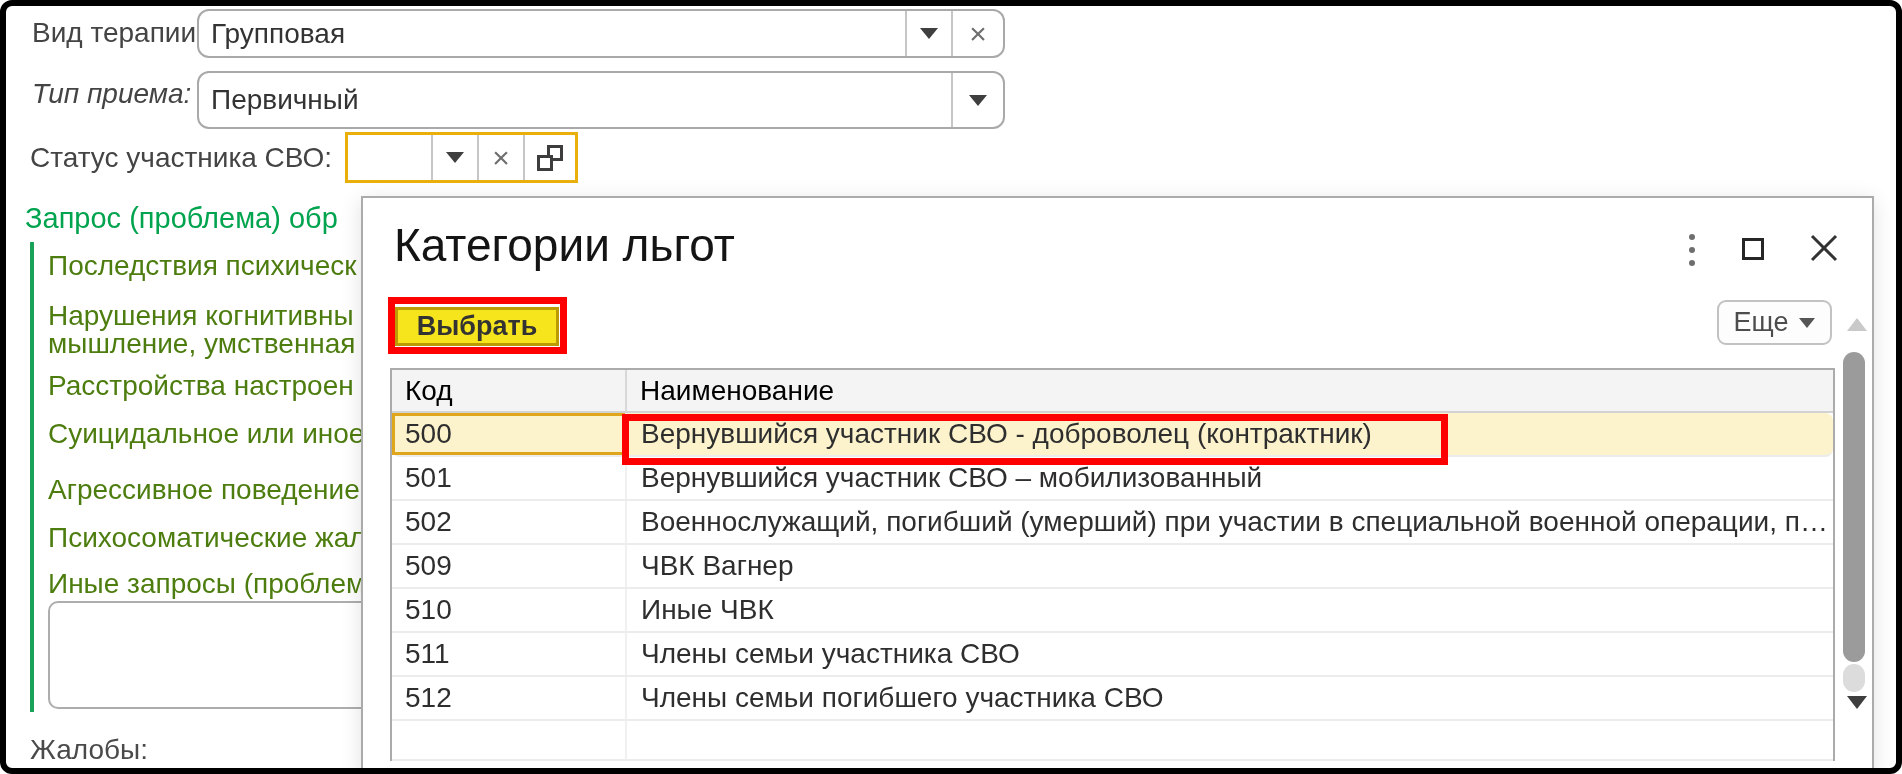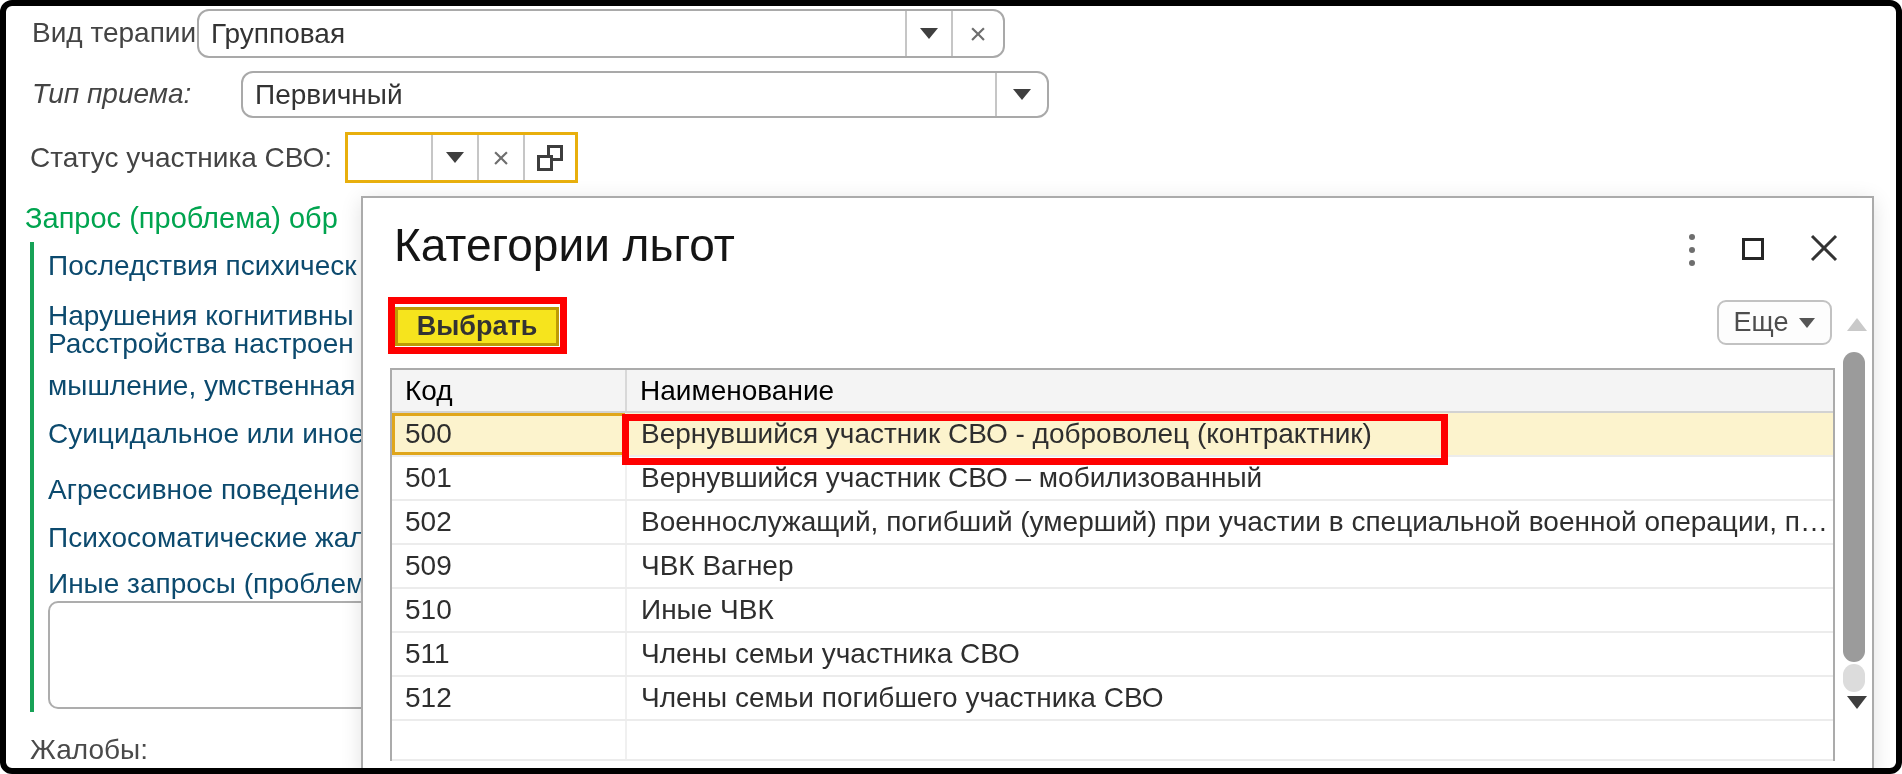--- a/index.html
+++ b/index.html
@@ -19,21 +19,21 @@
   .status-group { position:absolute; border:3px solid #E8AF0D; background:#fff; display:flex; align-items:stretch; }
   .status-group .seg { display:flex; align-items:center; justify-content:center; border-left:2px solid #C6C6C6; cursor:pointer; }
   .status-group .seg:first-child { border-left:none; }
   .copy-icon { position:relative; width:26px; height:26px; }
   .copy-icon .back { position:absolute; right:0; top:0; width:16px; height:16px; border:3px solid #3D3D3D; background:#fff; }
   .copy-icon .front { position:absolute; left:0; bottom:0; width:16px; height:16px; border:3px solid #3D3D3D; background:#fff; }
 
   .section-heading { position:absolute; left:25px; top:202px; width:337px; height:40px; overflow:hidden; font-size:29px; font-weight:500; color:#00A44F; white-space:nowrap; cursor:pointer; }
   .green-line { position:absolute; left:30px; top:242px; width:4px; height:470px; background:#17A257; }
   .checklist { position:absolute; left:48px; top:242px; width:313px; height:472px; overflow:hidden; }
-  .checklist .item { position:absolute; left:0; font-size:28px; color:#0c4a6e; white-space:nowrap; }
+  .checklist .item { position:absolute; left:0; font-size:28px; color:#4d7c0f; white-space:nowrap; }
   .checklist .item:nth-child(1){ top:8px; }
   .checklist .item:nth-child(2){ top:58px; }
   .checklist .item:nth-child(3){ top:86px; }
   .checklist .item:nth-child(4){ top:128px; }
   .checklist .item:nth-child(5){ top:176px; }
   .checklist .item:nth-child(6){ top:232px; }
   .checklist .item:nth-child(7){ top:280px; }
   .checklist .item:nth-child(8){ top:326px; }
   .notes-area { position:absolute; left:48px; top:601px; width:332px; height:108px; border:2px solid #ADADAD; border-radius:10px; background:#fff; }
   .complaints { position:absolute; left:30px; top:734px; font-size:28px; color:#4A4A4A; }
@@ -55,21 +55,21 @@
   .more-btn .tri { width:0; height:0; border-left:8px solid transparent; border-right:8px solid transparent; border-top:10px solid #555; }
 
   .list-table { position:absolute; left:27px; top:170px; width:1445px; border:2px solid #ABABAB; border-bottom:none; }
   .thead { display:flex; height:43px; background:#F4F4F4; border-bottom:2px solid #D2D2D2; }
   .thead .c1 { width:235px; border-right:2px solid #D8D8D8; }
   .thead div { display:flex; align-items:center; padding-left:13px; font-size:28px; color:#000000; cursor:pointer;text-align:center; }
   .thead .c2 { flex:1; }
   .trow { display:flex; height:44px; border-bottom:2px solid #ECECEC; background:#fff; cursor:pointer; }
   .trow .c1 { width:235px; border-right:2px solid #F0F0F0; display:flex; align-items:center; padding-left:13px; font-size:28px; color:#2E2E2E; }
   .trow .c2 { flex:1; display:flex; align-items:center; padding-left:14px; font-size:28px; color:#2E2E2E; white-space:nowrap; overflow:hidden; }
-  .trow.selected { background:#FCF3CD; }
+  .trow.selected { background:#FCF3CD;border-radius:8px; }
   .trow.selected .c1 { box-shadow:inset 0 0 0 3px #E0A61B; }
   .trow.empty { height:40px; cursor:default; }
 
   
   .sb-up { position:absolute; left:1484px; top:120px; width:0; height:0; border-left:10px solid transparent; border-right:10px solid transparent; border-bottom:13px solid #C9C9C9; cursor:pointer; }
   .sb-thumb { position:absolute; left:1480px; top:154px; width:22px; height:310px; background:#9B9B9B; border-radius:11px; cursor:pointer; }
   .sb-rest { position:absolute; left:1480px; top:466px; width:22px; height:28px; background:#DCDCDC; border-radius:11px; }
   .sb-down { position:absolute; left:1484px; top:498px; width:0; height:0; border-left:10px solid transparent; border-right:10px solid transparent; border-top:13px solid #3E3E3E; cursor:pointer; }
 </style>
 </head>
@@ -82,21 +82,21 @@
     <div class="val">Групповая</div>
     <div class="seg" style="width:46px;">
         <span class="tri-down"></span>
       </div>
     <div class="seg" style="width:52px;">
         <span class="x-glyph">×</span>
       </div>
   </div>
 
   <div class="lbl" style="left:32px; top:76px;font-style:italic;">Тип приема:</div>
-  <div class="combo" style="left:197px; top:71px; width:808px; height:47px;margin-left:44px;">
+  <div class="combo" style="left:197px; top:71px; width:808px; height:58px;">
     <div class="val">Первичный</div>
     <div class="seg" style="width:52px;">
         <span class="tri-down"></span>
       </div>
   </div>
 
   <div class="lbl" style="left:30px; top:140px;">Статус участника СВО:</div>
   <div class="status-group" style="left:345px; top:132px; width:233px; height:51px;">
     <div class="seg" style="flex:1;"></div>
     <div class="seg" style="width:46px;">
@@ -112,22 +112,22 @@
         </span>
     </div>
   </div>
 
   <div class="section-heading">Запрос (проблема) обр</div>
   <div class="green-line"></div>
 
   <div class="checklist">
     <div class="item">Последствия психическ</div>
     <div class="item">Нарушения когнитивны</div>
+    <div class="item">мышление, умственная </div>
     <div class="item">Расстройства настроен</div>
-    <div class="item">мышление, умственная </div>
     <div class="item">Суицидальное или иное</div>
     <div class="item">Агрессивное поведение</div>
     <div class="item">Психосоматические жал</div>
     <div class="item">Иные запросы (проблем</div>
   </div>
 
   <div class="notes-area"></div>
   <div class="complaints">Жалобы:</div>
 
   <div class="modal">

